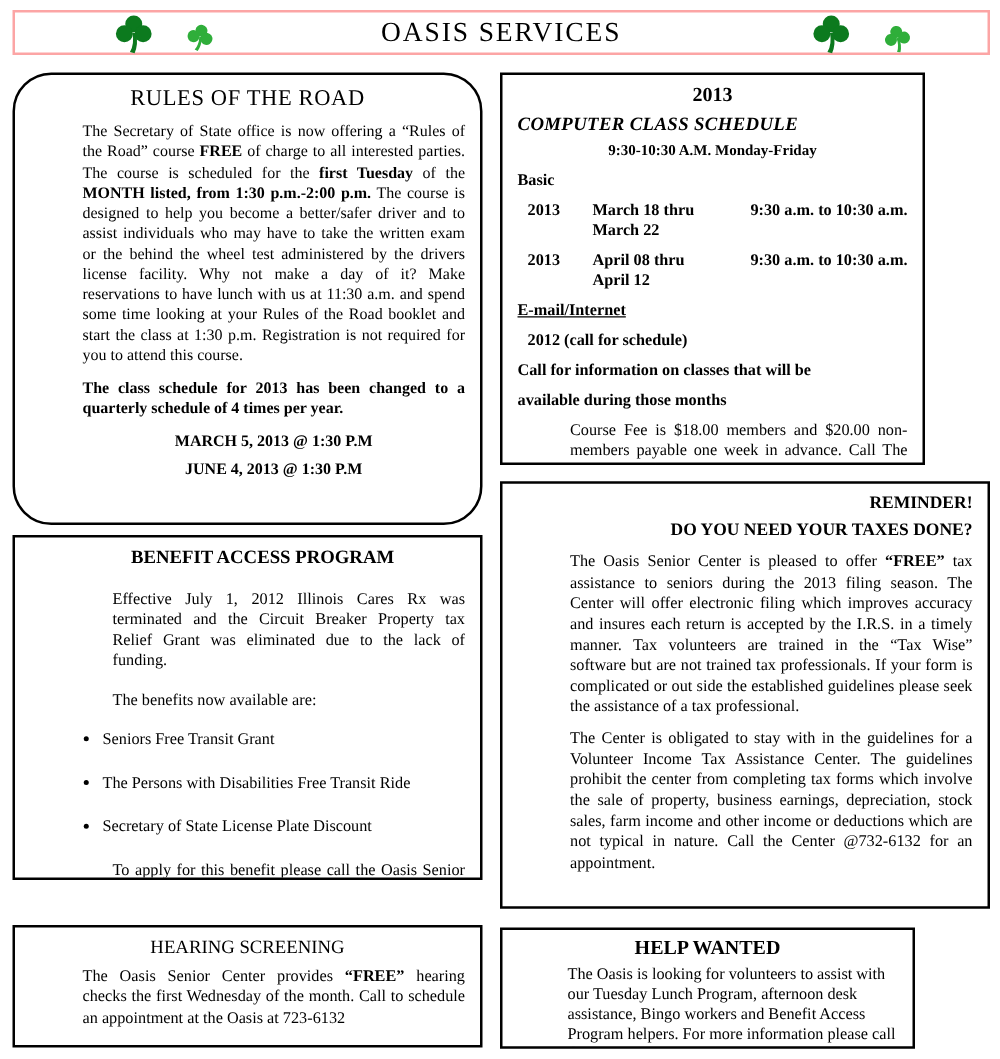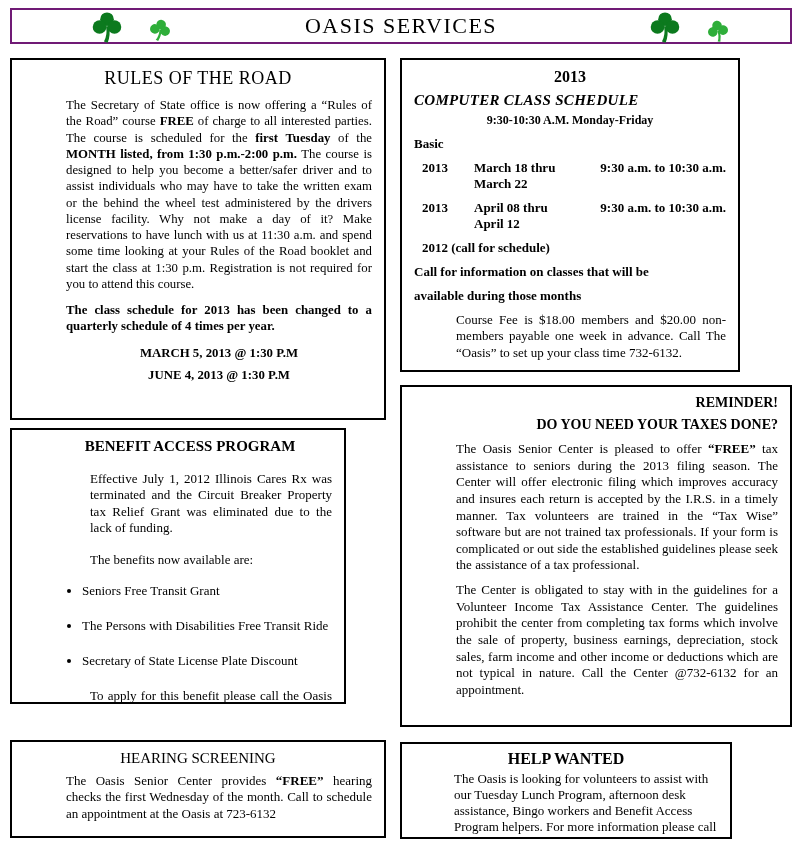--- a/index.html
+++ b/index.html
@@ -21,51 +21,51 @@
     border: 2px solid #000;
     background: #fff;
     padding: 8px 12px;
     overflow: hidden;
   }
   
   .header-box {
     position: absolute;
     left: 10px; top: 8px;
     width: 782px; height: 36px;
-    border: 2px solid #701a75;
+    border: 2px solid #fca5a5;
     display: flex; align-items: center; justify-content: center;
     background: #fff;
   }
   .header-title {
     font-size: 22px;
     font-weight: normal;
     letter-spacing: 1.5px;
   }
   .shamrock { position: absolute; line-height: 0; }
   .sham-l1 { left: 78px;  top: 0px; }
   .sham-l2 { left: 136px; top: 8px; transform: rotate(12deg); }
   .sham-r1 { left: 636px; top: 0px; }
   .sham-r2 { left: 694px; top: 9px; transform: rotate(-10deg); }
   
   .just   { text-align: justify; }
   .center { text-align: center; }
   .bold   { font-weight: bold; }
   .u      { text-decoration: underline; }
   p { font-size: 13px; line-height: 1.26; margin-left: 42px; }
   
-  .rules-box { left: 10px; top: 58px; width: 376px; height: 362px; }
+  .rules-box { left: 10px; top: 58px; width: 376px; height: 362px; border-radius: 31px; }
   .rules-title {
     text-align: center; font-size: 18px; font-weight: normal;
     letter-spacing: 0.5px; margin-bottom: 8px;
   }
   .rules-box p { font-size: 12.8px; line-height: 1.27; }
   .mt  { margin-top: 10px; }
   .mt6 { margin-top: 6px; }
   
-  .benefit-box { left: 10px; top: 428px; width: 336px; height: 276px; padding-left: 36px; }
+  .benefit-box { left: 10px; top: 428px; width: 376px; height: 276px; padding-left: 36px; }
   .benefit-title { text-align: center; font-size: 15px; font-weight: bold; margin-bottom: 16px; }
   .benefit-box p { margin-bottom: 15px; }
   .benefit-box ul { list-style: disc; padding-left: 34px; margin-bottom: 6px; }
   .benefit-box li { font-size: 13px; margin-bottom: 19px; }
   
   .hearing-box { left: 10px; top: 740px; width: 376px; height: 98px; }
   .hearing-title { text-align: center; font-size: 15px; font-weight: normal; margin-bottom: 6px; }
   
   .computer-box { left: 400px; top: 58px; width: 340px; height: 314px; }
   .comp-year  { text-align: center; font-size: 16px; font-weight: bold; margin-bottom: 6px; }
@@ -169,20 +169,21 @@
     <div class="sched-row">
       <span class="col-year">2013</span>
       <span class="col-dates">March 18 thru March 22</span>
       <span class="col-time">9:30 a.m. to 10:30 a.m.</span>
     </div>
     <div class="sched-row">
       <span class="col-year">2013</span>
       <span class="col-dates">April  08 thru April 12</span>
       <span class="col-time">9:30 a.m. to 10:30 a.m.</span>
     </div>
+    <div class="comp-line u">E-mail/Internet</div>
     <div class="comp-line indent8">2012  (call for schedule)</div>
     <div class="comp-line">Call for information on classes that will be</div>
     <div class="comp-line">available during those months</div>
     <p class="comp-fee">Course Fee is $18.00 members and $20.00 non-members payable one week in advance.  Call The “Oasis” to set up your class time 732-6132.</p>
   </section>
 
   <section class="box taxes-box">
     <h2 class="taxes-title">REMINDER!</h2>
     <h2 class="taxes-title">DO YOU NEED YOUR TAXES DONE?</h2>
     <p class="just"><span>The Oasis Senior Center is pleased to offer </span><span style="font-weight: bold;">“FREE”</span><span> tax assistance to seniors during the 2013 filing season. The Center will offer electronic filing which improves accuracy and insures each return is accepted by the I.R.S. in a timely manner. Tax volunteers are trained in the “Tax Wise” software but are not trained tax professionals. If your form is complicated or out side the established guidelines please seek the assistance of a tax professional.</span></p>

